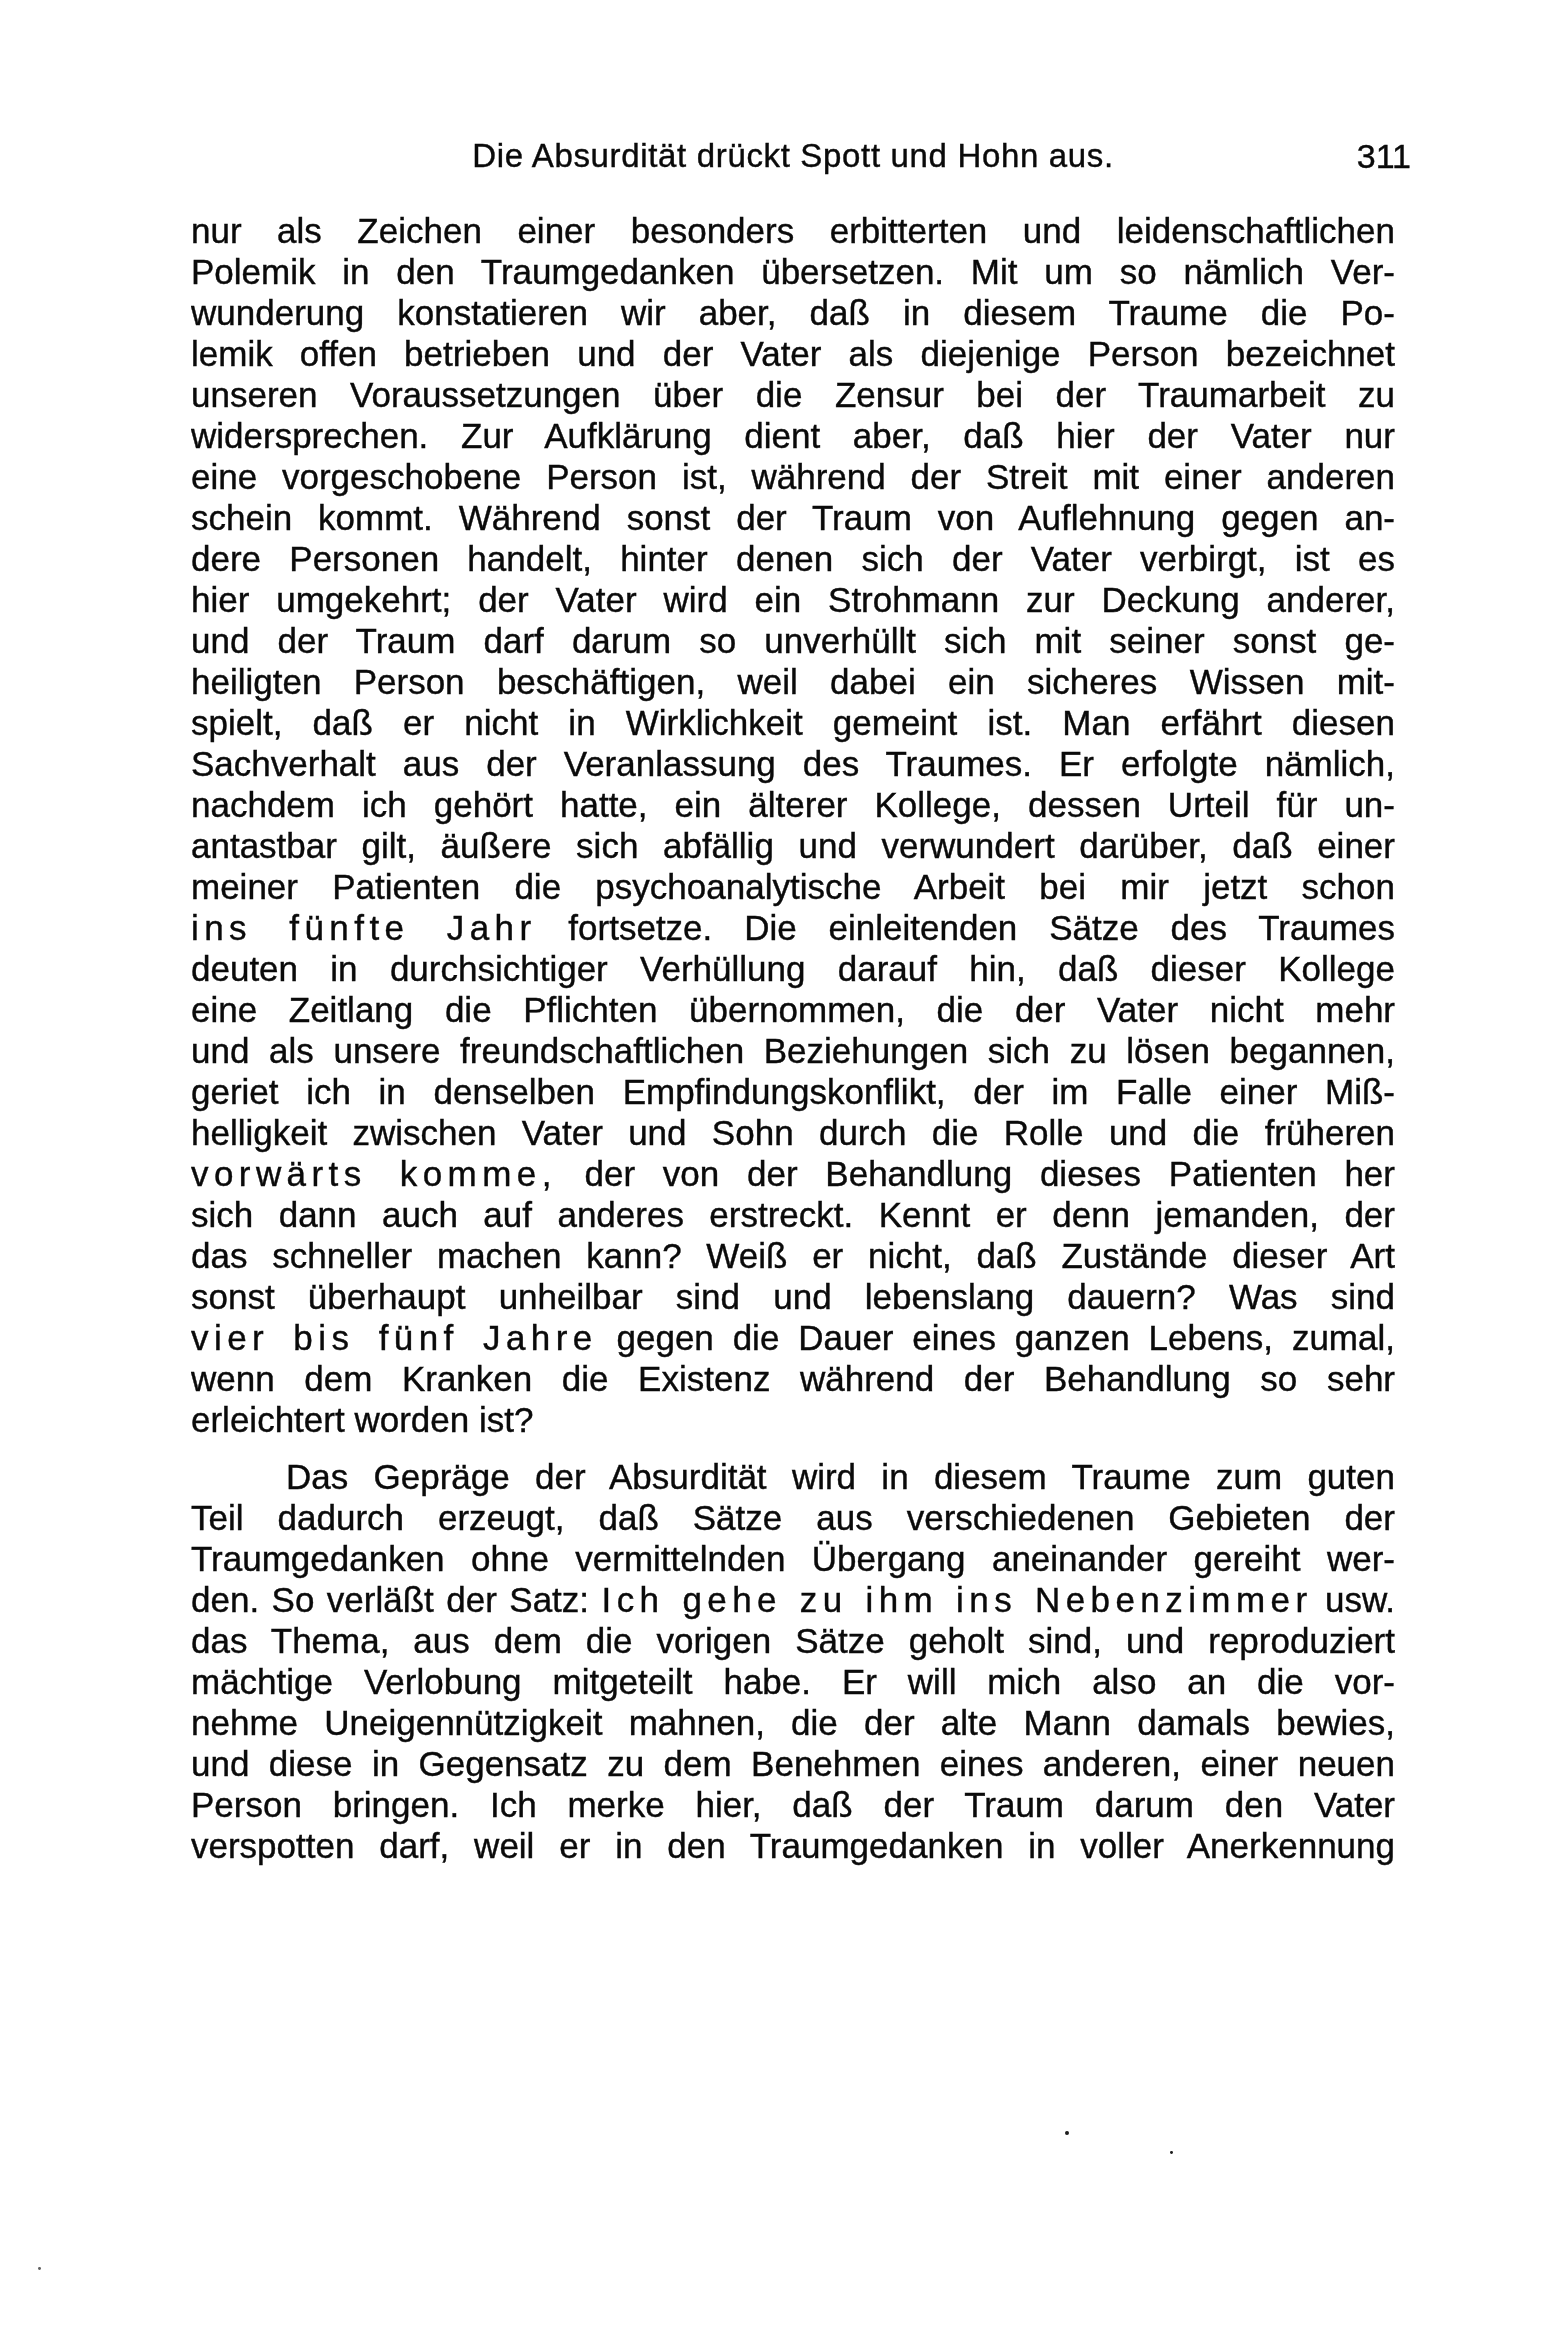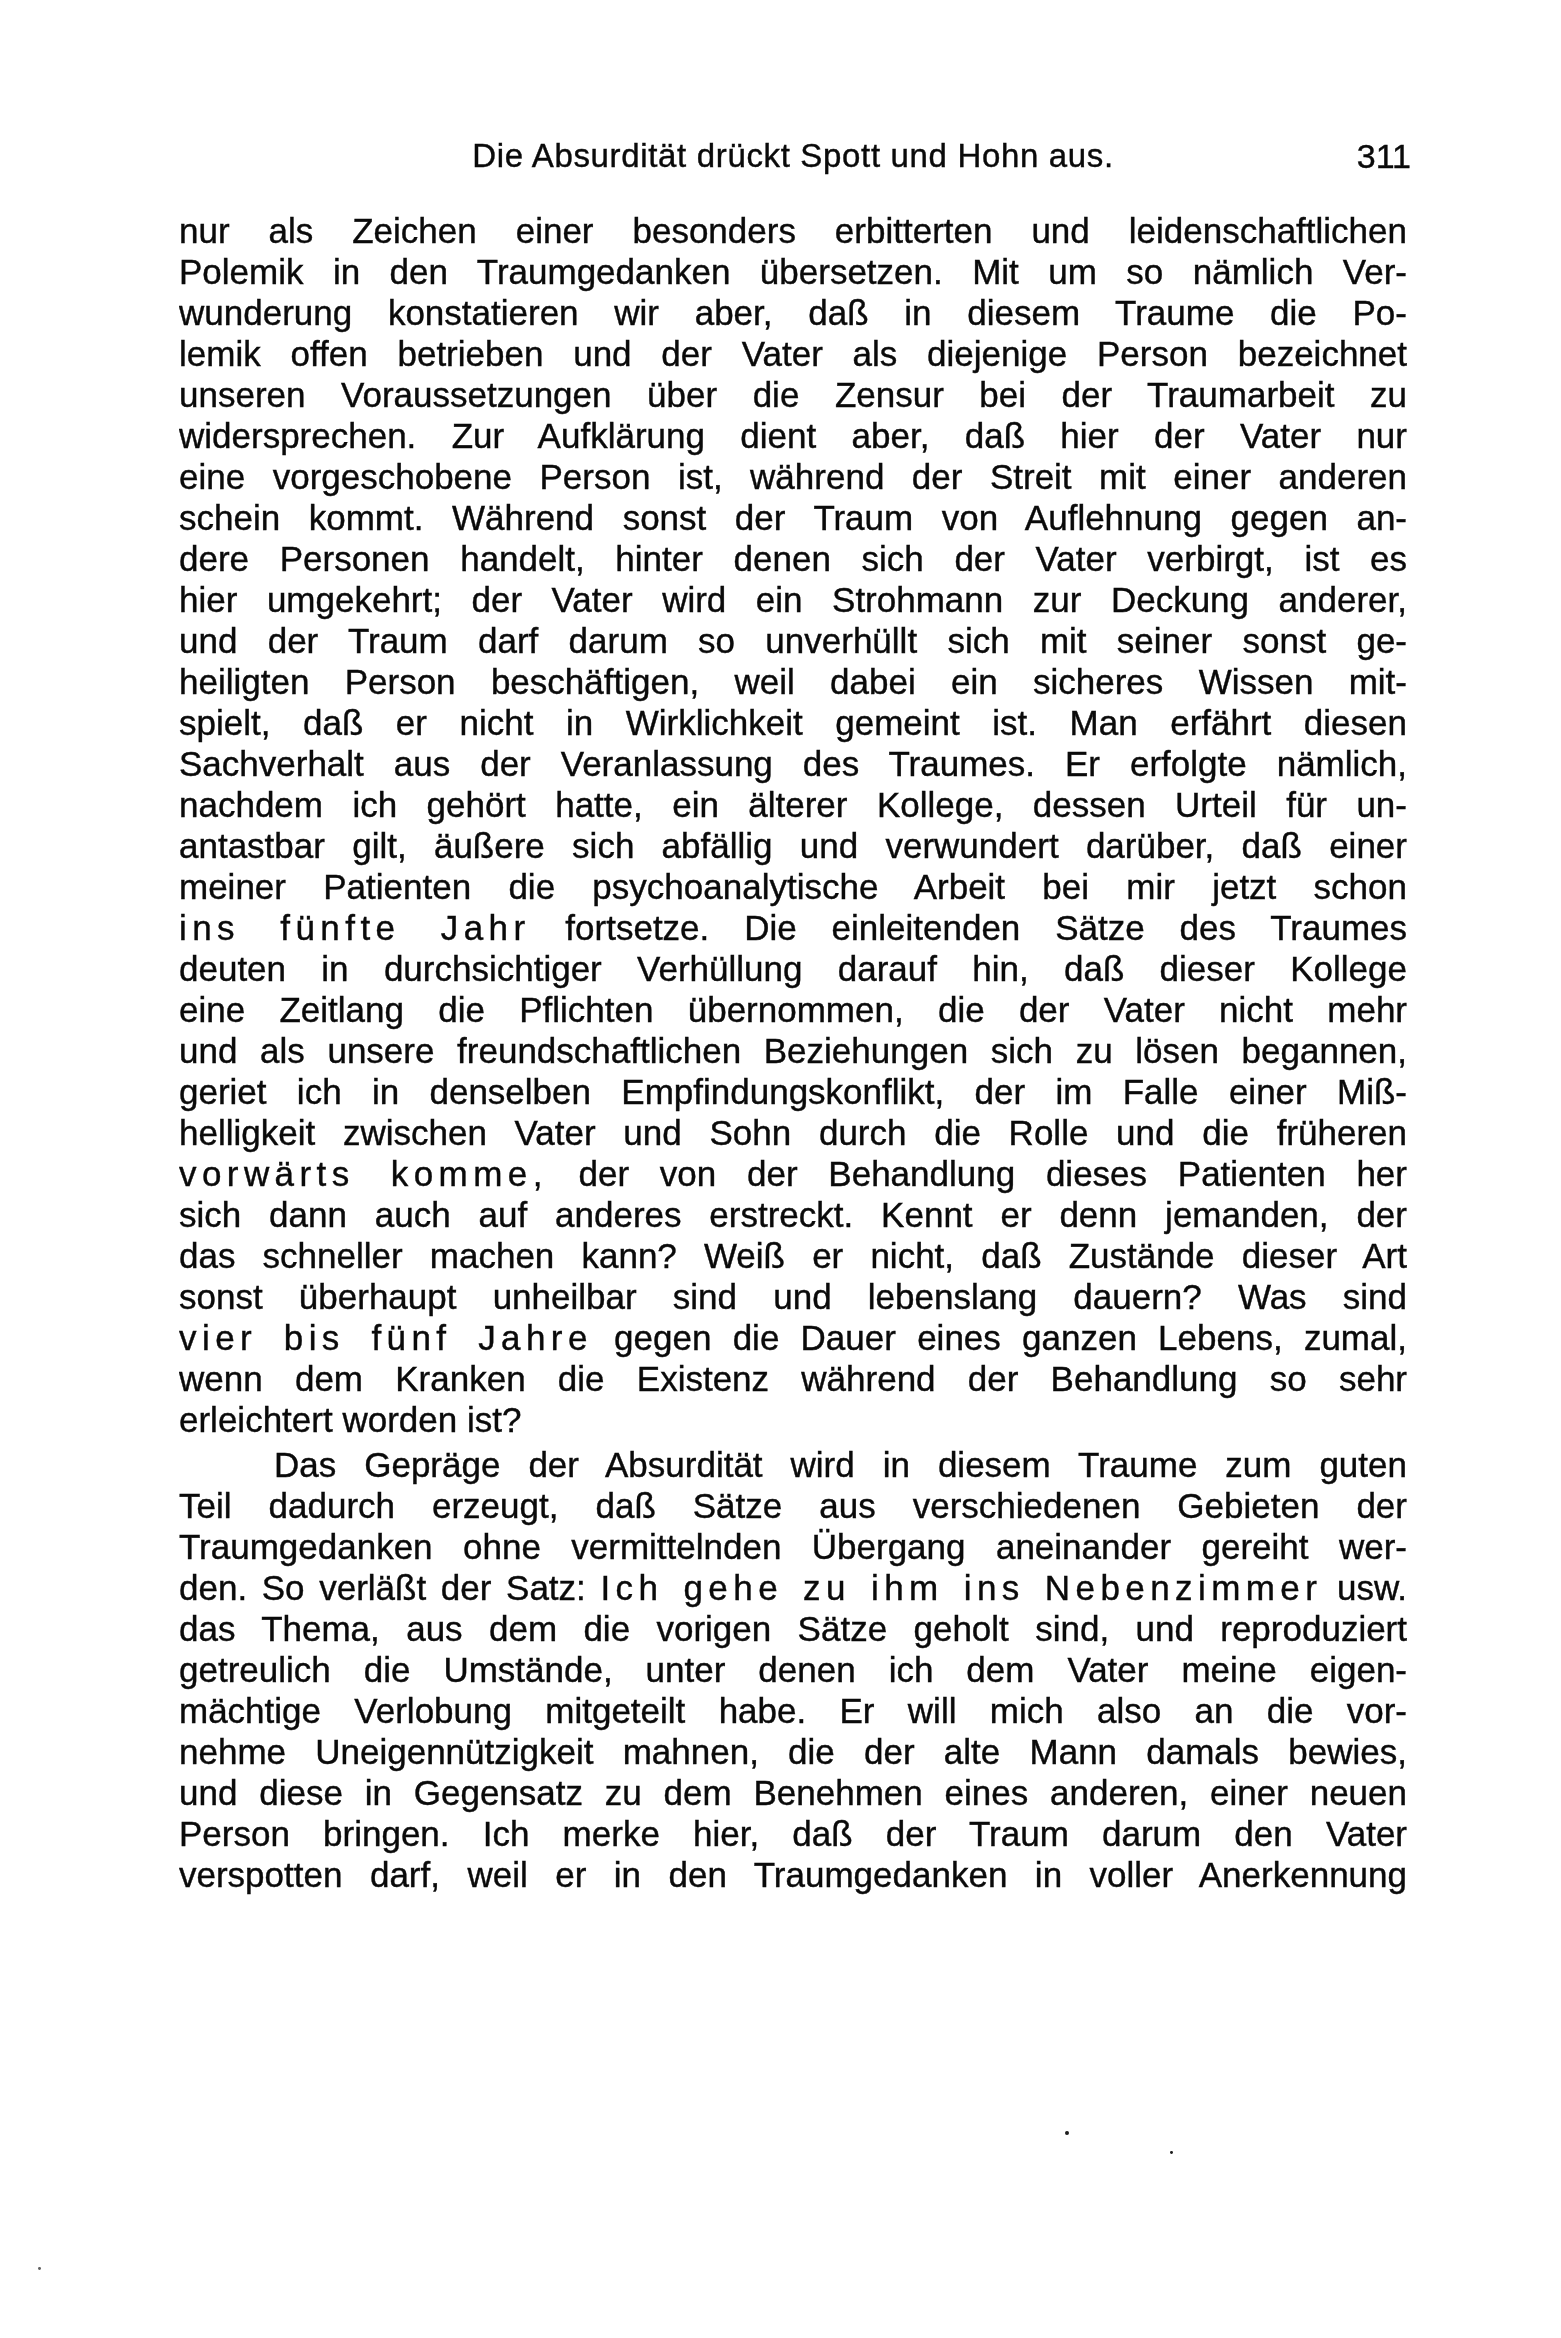--- a/index.html
+++ b/index.html
@@ -28,21 +28,21 @@
     text-align:center;
     letter-spacing:0.02em;
   }
   .page-number {
     position:absolute;
     right:0; top:0;
     font-size:34px;
     line-height:42px;
   }
   .page-body { margin-top:33px; }
-  .paragraph { margin:4px; }
+  .paragraph { margin:16px; }
   .line {
     font-size:35px;
     line-height:41px;
     height:41px;
     text-align:justify;
     text-align-last:justify;
     overflow:hidden;
     white-space:nowrap;
   }
   .line { white-space:normal; }
@@ -102,21 +102,20 @@
           <div class="line"><span class="gesperrt">vier bis fünf Jahre</span><span> gegen die Dauer eines ganzen Lebens, zumal,</span></div>
           <div class="line"><span>wenn dem Kranken die Existenz während der Behandlung so sehr</span></div>
           <div class="line last"><span>erleichtert worden ist?</span></div>
         </div>
         <div class="paragraph">
           <div class="line indent"><span>Das Gepräge der Absurdität wird in diesem Traume zum guten</span></div>
           <div class="line"><span>Teil dadurch erzeugt, daß Sätze aus verschiedenen Gebieten der</span></div>
           <div class="line"><span>Traumgedanken ohne vermittelnden Übergang aneinander gereiht wer-</span></div>
           <div class="line"><span>den. So verläßt der Satz: </span><span class="gesperrt">Ich gehe zu ihm ins Nebenzimmer</span><span> usw.</span></div>
           <div class="line"><span>das Thema, aus dem die vorigen Sätze geholt sind, und reproduziert</span></div>
-          <div class="line"><span>getreulich die Umstände, unter denen ich dem Vater meine eigen-</span></div>
           <div class="line"><span>mächtige Verlobung mitgeteilt habe. Er will mich also an die vor-</span></div>
           <div class="line"><span>nehme Uneigennützigkeit mahnen, die der alte Mann damals bewies,</span></div>
           <div class="line"><span>und diese in Gegensatz zu dem Benehmen eines anderen, einer neuen</span></div>
           <div class="line"><span>Person bringen. Ich merke hier, daß der Traum darum den Vater</span></div>
           <div class="line"><span>verspotten darf, weil er in den Traumgedanken in voller Anerkennung</span></div>
         </div>
       </div>
   </div>
   <div class="speck s1"></div>
   <div class="speck s2"></div>

